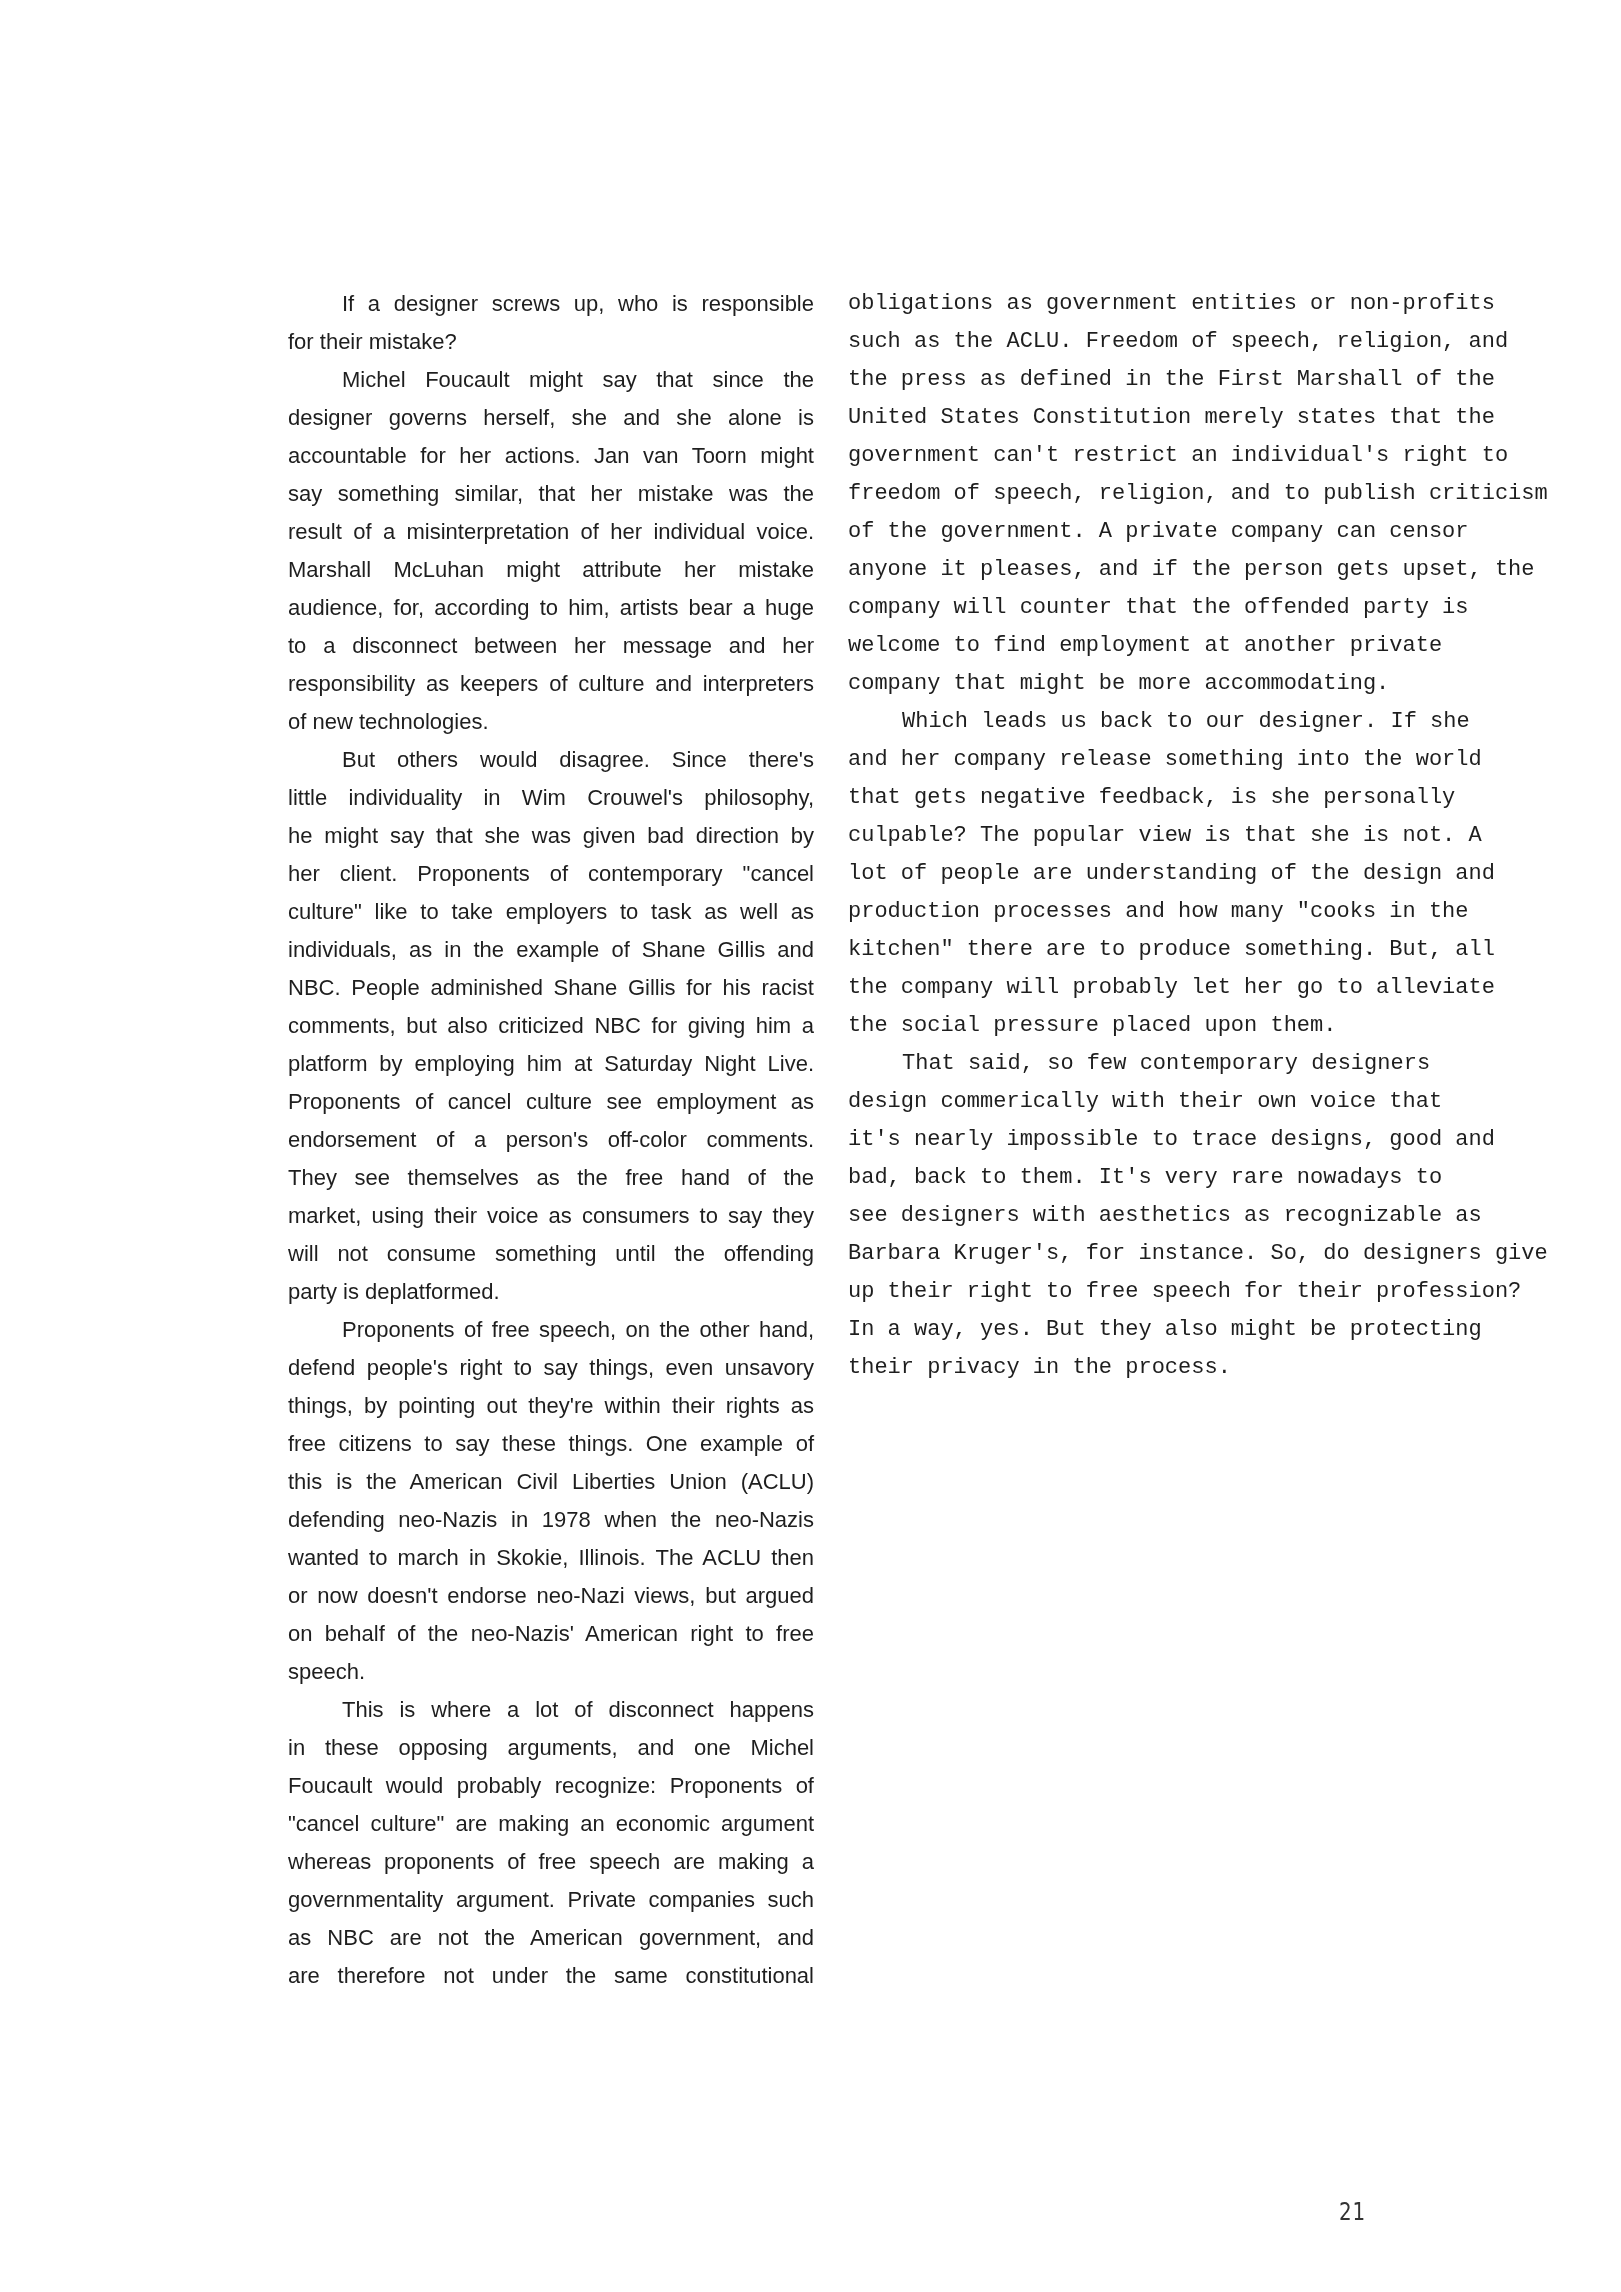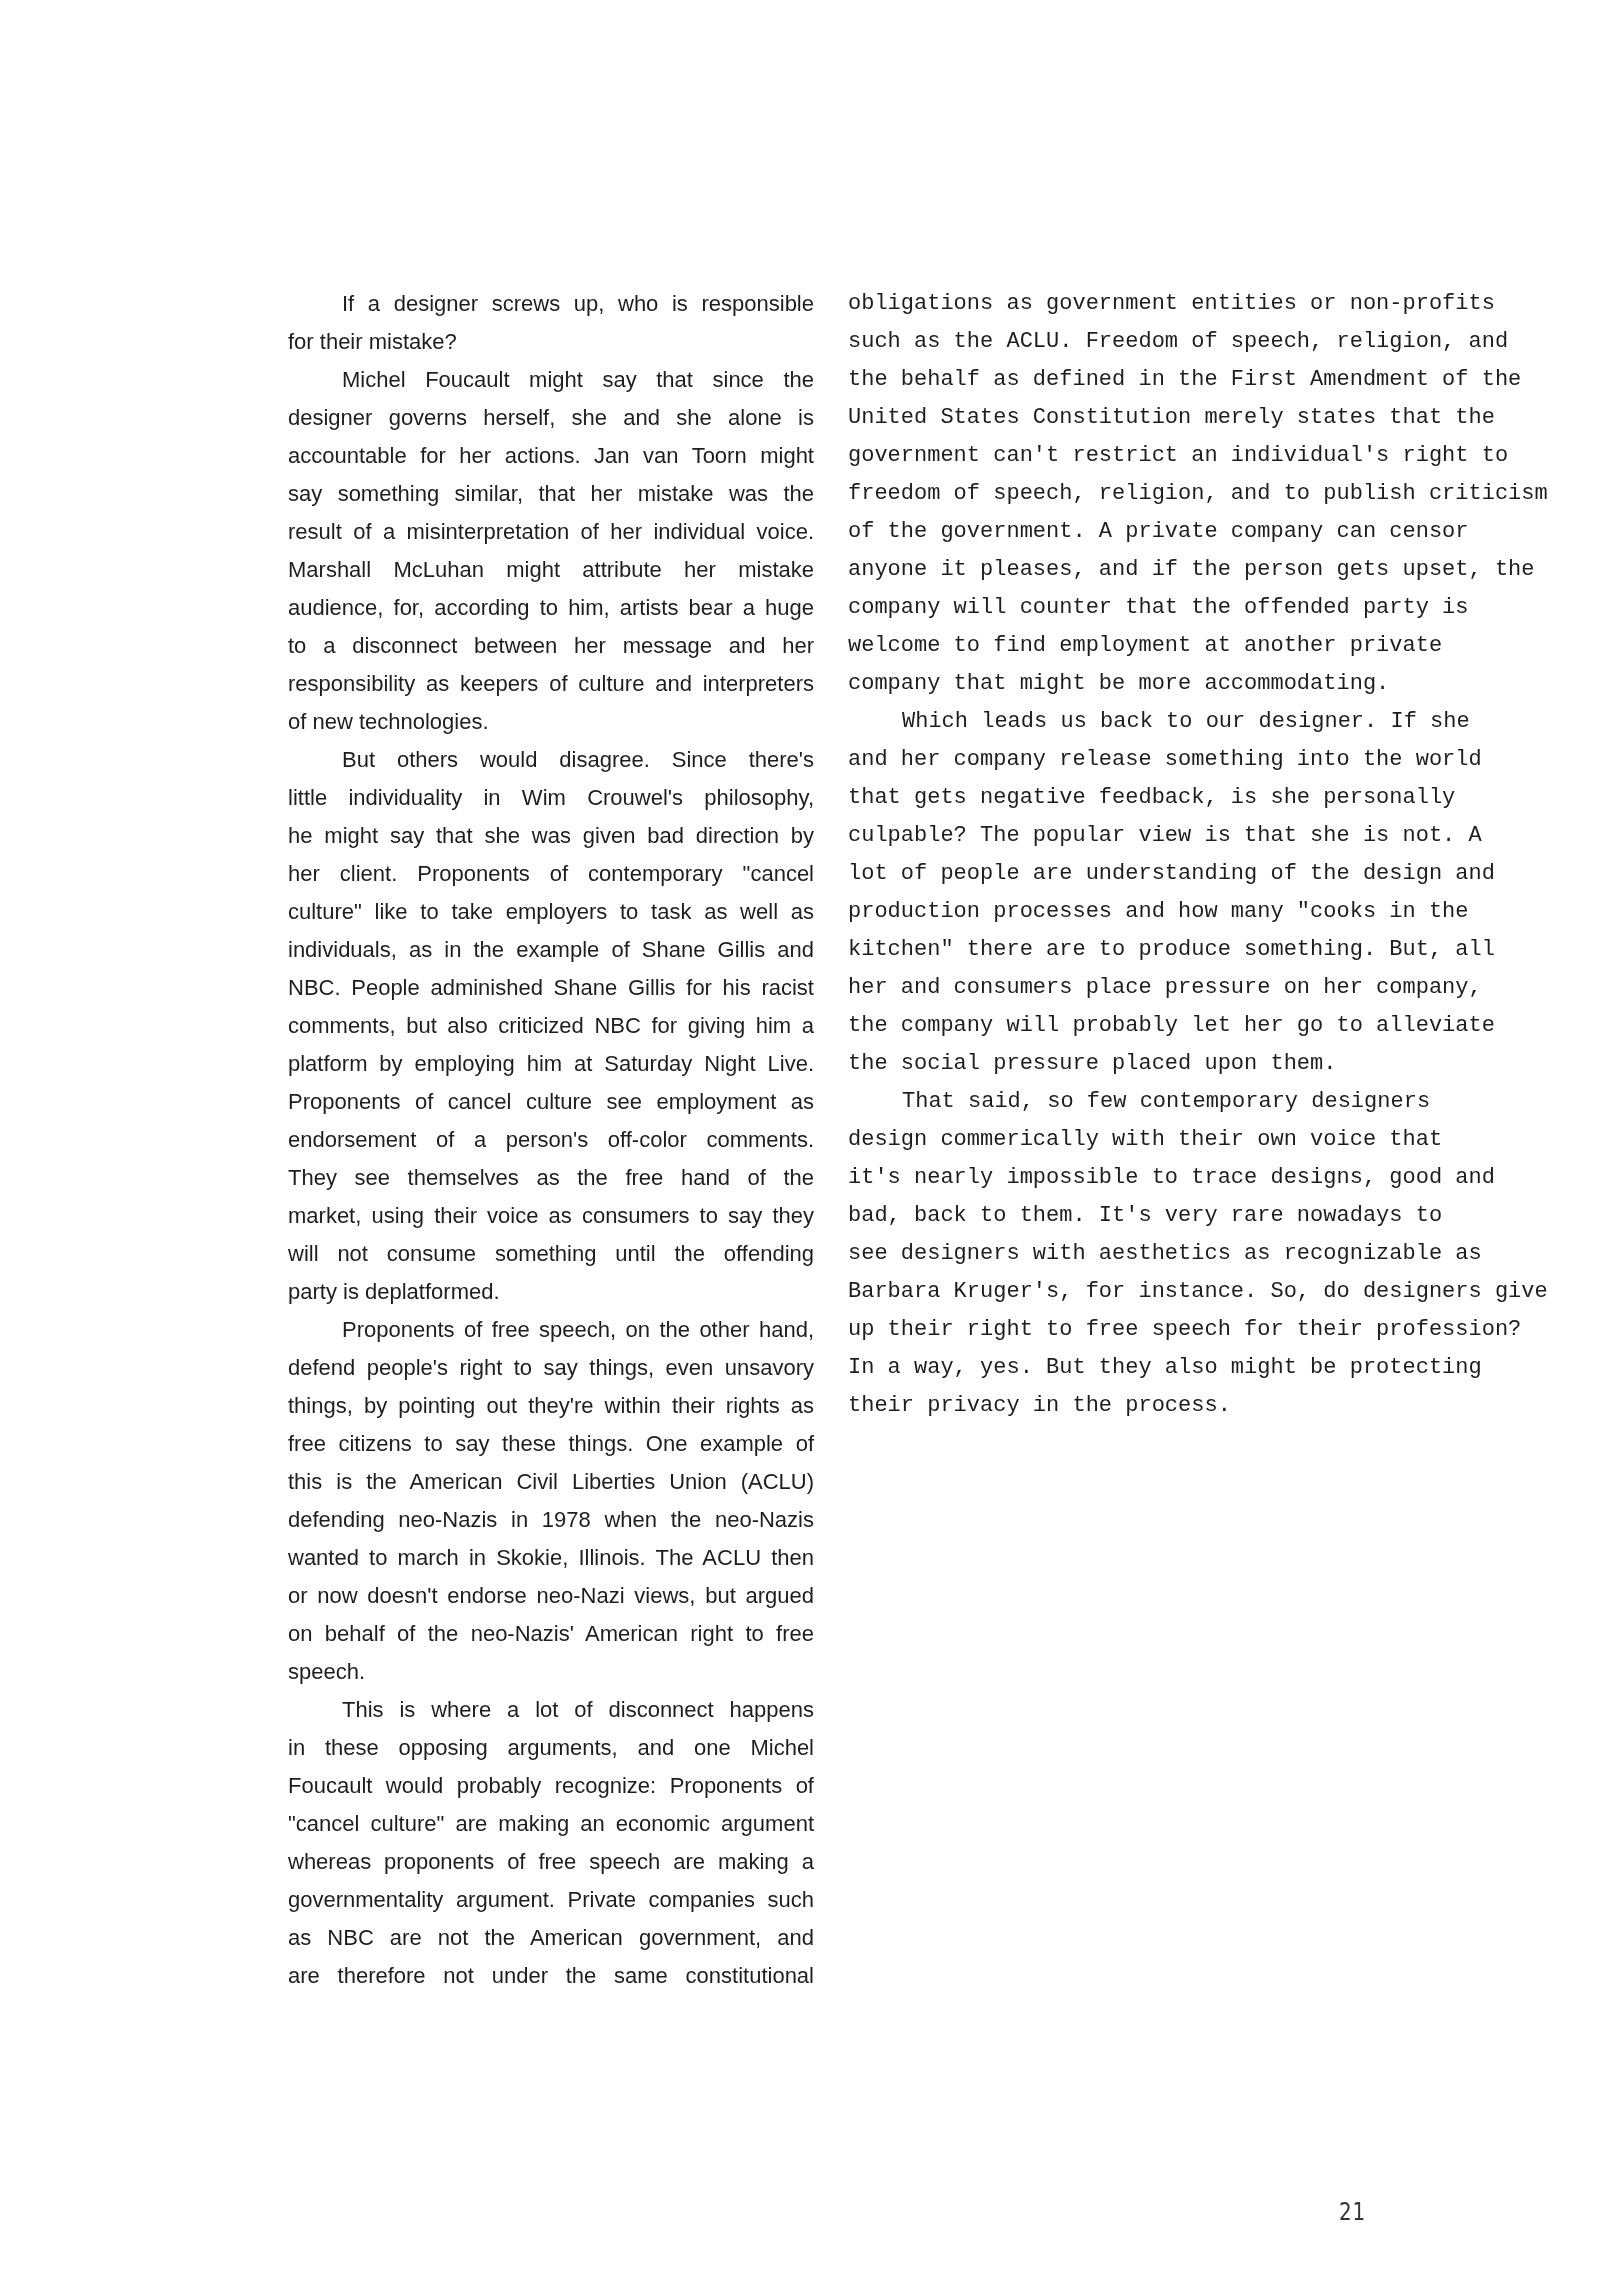--- a/index.html
+++ b/index.html
@@ -104,40 +104,39 @@
       <span class="line">as NBC are not the American government, and</span>
       <span class="line">are therefore not under the same constitutional</span>
     </div>
   </div>
 
   <div class="col col-right">
 
     <div>
       <span class="line">obligations as government entities or non-profits</span>
       <span class="line">such as the ACLU. Freedom of speech, religion, and</span>
-      <span class="line">the behalf as defined in the First Amendment of the</span>
+      <span class="line">the press as defined in the First Marshall of the</span>
       <span class="line">United States Constitution merely states that the</span>
       <span class="line">government can't restrict an individual's right to</span>
       <span class="line">freedom of speech, religion, and to publish criticism</span>
       <span class="line">of the government. A private company can censor</span>
       <span class="line">anyone it pleases, and if the person gets upset, the</span>
       <span class="line">company will counter that the offended party is</span>
       <span class="line">welcome to find employment at another private</span>
       <span class="line last">company that might be more accommodating.</span>
     </div>
 
     <div>
       <span class="line indent">Which leads us back to our designer. If she</span>
       <span class="line">and her company release something into the world</span>
       <span class="line">that gets negative feedback, is she personally</span>
       <span class="line">culpable? The popular view is that she is not. A</span>
       <span class="line">lot of people are understanding of the design and</span>
       <span class="line">production processes and how many "cooks in the</span>
       <span class="line">kitchen" there are to produce something. But, all</span>
-      <span class="line">her and consumers place pressure on her company,</span>
       <span class="line">the company will probably let her go to  alleviate</span>
       <span class="line last">the social pressure placed upon them.</span>
     </div>
 
     <div>
       <span class="line indent">That said, so few contemporary designers</span>
       <span class="line">design commerically with their own voice that</span>
       <span class="line">it's nearly impossible to trace designs, good and</span>
       <span class="line">bad, back to them. It's very rare nowadays to</span>
       <span class="line">see designers with aesthetics as recognizable as</span>

